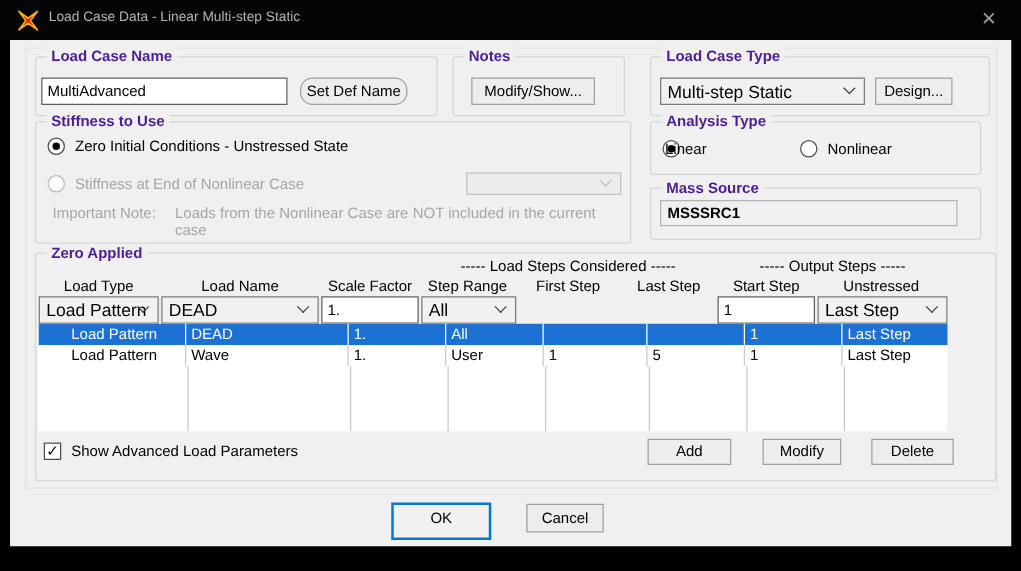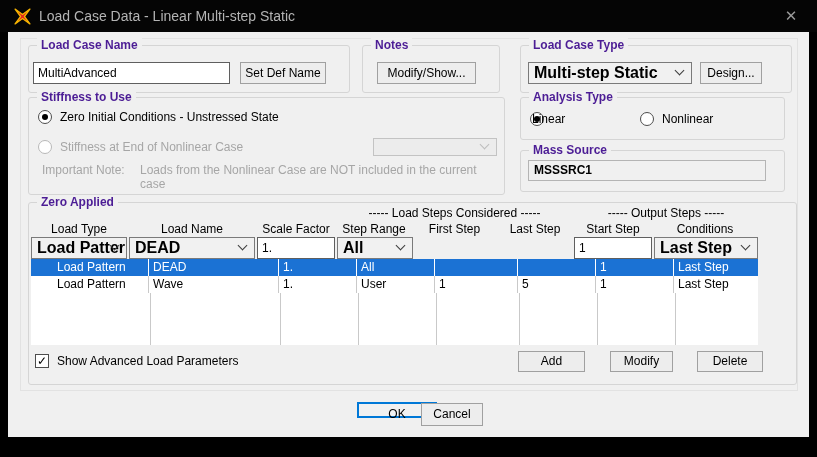--- a/index.html
+++ b/index.html
@@ -3,36 +3,36 @@
 <meta charset="utf-8">
 <style>
   * { margin:0; padding:0; box-sizing:border-box; }
   html,body { width:817px; height:457px; }
   body { font-family:"Liberation Sans", sans-serif; font-size:12px; color:#000; }
   .frame { position:relative; width:817px; height:457px; background:#000; overflow:hidden; }
 
   
   .titlebar { position:absolute; left:0; top:0; width:817px; height:32px; background:#050505; }
   .app-icon { position:absolute; left:14px; top:8px; width:17px; height:17px; }
-  .title-text { position:absolute; left:39px; top:8px; font-size:14px; color:#b4b4b4; white-space:nowrap;text-align:right; }
+  .title-text { position:absolute; left:39px; top:8px; font-size:11px; color:#b4b4b4; white-space:nowrap;text-align:right; }
   .close-btn { position:absolute; right:14px; top:5px; width:24px; height:22px; color:#9a9a9a;
                font-size:15px; text-align:center; line-height:22px; cursor:default; }
 
   
   .dialog { position:absolute; left:8px; top:32px; width:801px; height:405px; background:#f0f0f0; }
   .panel  { position:absolute; left:12px; top:6px; width:778px; height:353px; border:1px solid #e2e2e2; }
 
   .group { position:absolute; border:1px solid #d5d5d5; border-radius:3px; }
   .glabel { position:absolute; top:-8px; left:8px; background:#f0f0f0; padding:0 4px; color:#4c1d95;
             font-weight:bold; font-size:12px; line-height:15px; white-space:nowrap; }
 
   .tb  { position:absolute; background:#fff; border:1px solid #5f5f5f; padding:0 4px; font-size:12px; }
   .ro  { position:absolute; background:#f0f0f0; border:1px solid #b4b4b4; padding:0 5px; font-size:12px; font-weight:600; }
   .dd  { position:absolute; background:#f1f1f1; border:1px solid #7a7a7a; padding:0 16px 0 5px;
-         font-size:16px; white-space:nowrap; overflow:hidden;font-weight:bold; }
+         font-size:14px; white-space:nowrap; overflow:hidden; }
   .dd.disabled { background:#ececec; border-color:#c3c3c3; }
   .chev { position:absolute; right:8px; top:50%; width:7px; height:7px; margin-top:-6px;
           border-right:1.5px solid #3c3c3c; border-bottom:1.5px solid #3c3c3c; transform:rotate(45deg); }
   .dd.disabled .chev { border-color:#bdbdbd; }
 
   .btn { position:absolute; background:#ededed; border:1px solid #a0a0a0; text-align:center;
          font-size:12px; cursor:default; }
   .btn.focus { border:2px solid #0078d7; background:#f1f1f1; }
 
   .lbl { position:absolute; white-space:nowrap; }
@@ -72,21 +72,21 @@
     <span class="close-btn">✕</span>
   </div>
 
   <div class="dialog">
     <div class="panel"></div>
 
     <div class="group" style="left:20px; top:13px; width:322px; height:48px;">
       <span class="glabel">Load Case Name</span>
     </div>
     <div class="tb" style="left:25px; top:30px; width:197px; height:22px; line-height:20px;">MultiAdvanced</div>
-    <div class="btn" style="left:232px; top:30px; width:86px; height:22px; line-height:20px;">Set Def Name</div>
+    <div class="btn" style="left:232px; top:30px; width:86px; height:22px; line-height:20px;border-radius:10px;">Set Def Name</div>
 
     <div class="group" style="left:354px; top:13px; width:138px; height:48px;">
       <span class="glabel">Notes</span>
     </div>
     <div class="btn" style="left:369px; top:30px; width:99px; height:22px; line-height:20px;">Modify/Show...</div>
 
     <div class="group" style="left:512px; top:13px; width:272px; height:48px;">
       <span class="glabel">Load Case Type</span>
     </div>
     <div class="dd" style="left:520px; top:30px; width:164px; height:22px; line-height:20px;">
@@ -133,21 +133,21 @@
     <span class="grp-hdr" style="left:327px; top:174px; width:239px;">-----  Load Steps Considered  -----</span>
     <span class="grp-hdr" style="left:566px; top:174px; width:184px;">-----  Output Steps  -----</span>
 
     <span class="col-hdr" style="left:23px;  top:190px; width:96px;">Load Type</span>
     <span class="col-hdr" style="left:119px; top:190px; width:130px;">Load Name</span>
     <span class="col-hdr" style="left:249px; top:190px; width:78px;">Scale Factor</span>
     <span class="col-hdr" style="left:327px; top:190px; width:78px;">Step Range</span>
     <span class="col-hdr" style="left:405px; top:190px; width:83px;">First Step</span>
     <span class="col-hdr" style="left:488px; top:190px; width:78px;">Last Step</span>
     <span class="col-hdr" style="left:566px; top:190px; width:78px;">Start Step</span>
-    <span class="col-hdr" style="left:644px; top:190px; width:106px;">Conditions</span>
+    <span class="col-hdr" style="left:644px; top:190px; width:106px;">Unstressed</span>
 
     <div class="dd" style="left:23px; top:205px; width:96px; height:22px; line-height:20px;">
       <span>Load Pattern</span>
       <span class="chev"></span>
     </div>
     <div class="dd" style="left:121px; top:205px; width:126px; height:22px; line-height:20px;">
       <span>DEAD</span>
       <span class="chev"></span>
     </div>
     <div class="tb" style="left:249px; top:205px; width:78px; height:22px; line-height:20px;">1.</div>
@@ -178,16 +178,16 @@
     </div>
 
     <span class="checkbox" style="left:27px; top:322px;">
       <span>✓</span>
     </span>
     <span class="lbl" style="left:49px; top:322px;">Show Advanced Load Parameters</span>
     <div class="btn" style="left:510px; top:319px; width:67px; height:21px; line-height:19px;">Add</div>
     <div class="btn" style="left:602px; top:319px; width:63px; height:21px; line-height:19px;">Modify</div>
     <div class="btn" style="left:689px; top:319px; width:66px; height:21px; line-height:19px;">Delete</div>
 
-    <div class="btn focus" style="left:305px; top:370px; width:80px; height:16px; line-height:21px;margin-left:44px;">OK</div>
+    <div class="btn focus" style="left:305px; top:370px; width:80px; height:30px; line-height:21px;">OK</div>
     <div class="btn" style="left:413px; top:371px; width:62px; height:23px; line-height:21px;">Cancel</div>
   </div>
 </div>
 
 </body></html>

